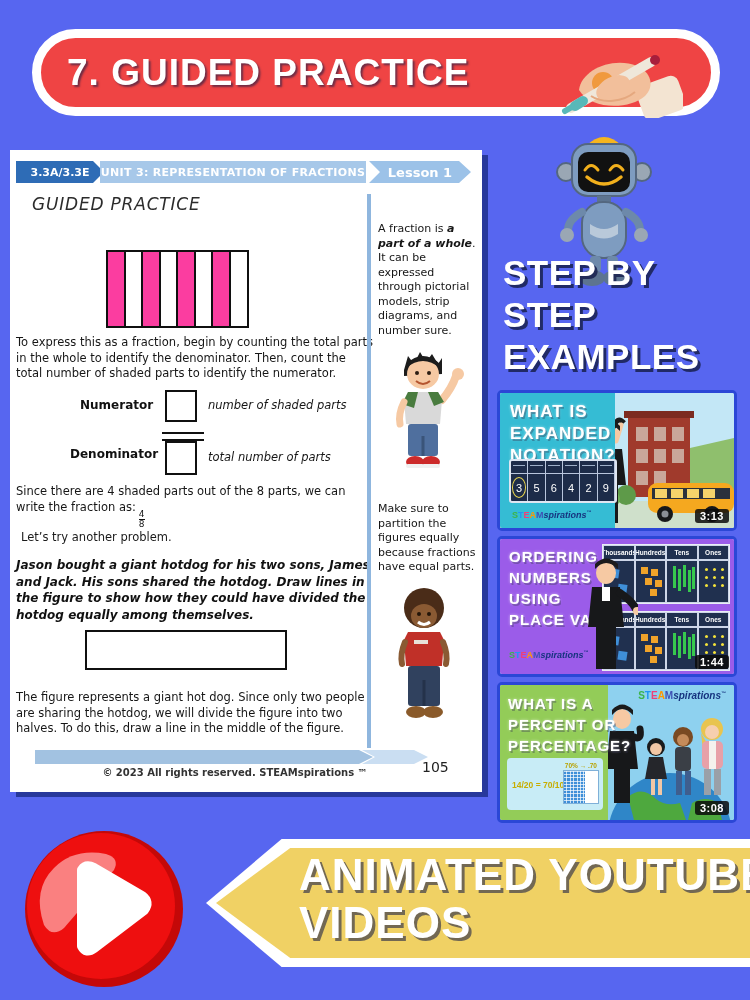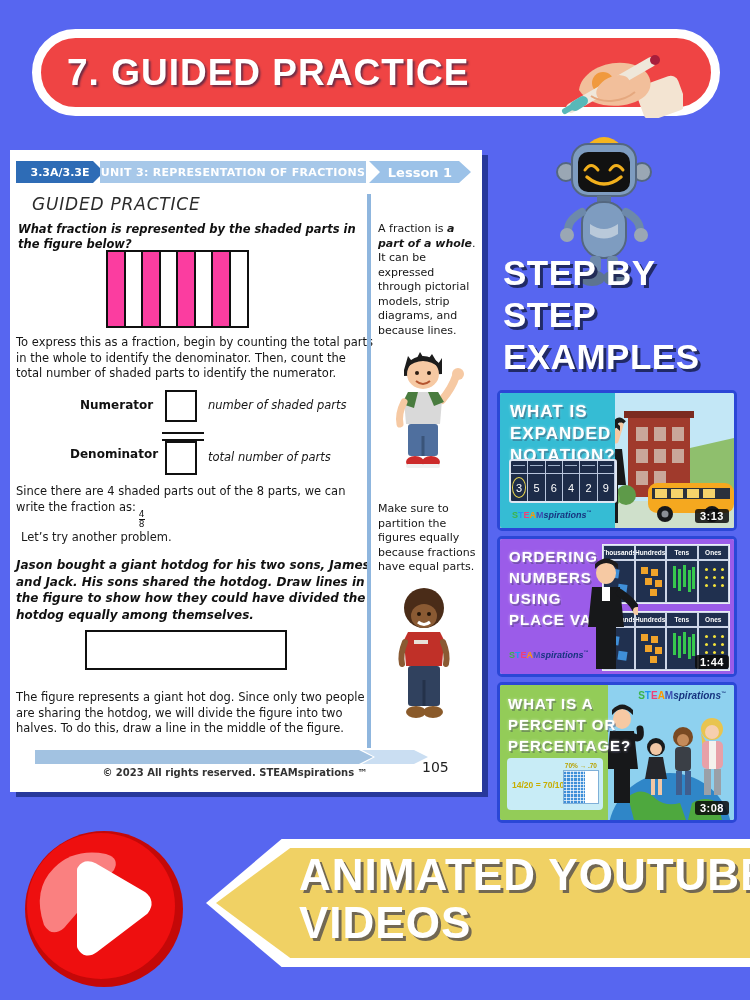--- a/index.html
+++ b/index.html
@@ -162,21 +162,20 @@
   </div>
 
   <div class="worksheet">
     <div class="ws-abs ws-tabbar">
       <div class="ws-tab1">3.3A/3.3E</div>
       <div class="ws-tab2">UNIT 3: REPRESENTATION OF FRACTIONS</div>
       <div class="ws-tab3">Lesson 1</div>
     </div>
 
     <div class="ws-abs ws-title">GUIDED PRACTICE</div>
-    <div class="ws-abs ws-q ws-q1">What fraction is represented by the shaded parts in the figure below?</div>
 
     <div class="ws-abs strip">
         <div class="strip-cell" style="background: rgb(251, 61, 160);"></div>
         <div class="strip-cell"></div>
         <div class="strip-cell" style="background: rgb(251, 61, 160);"></div>
         <div class="strip-cell"></div>
         <div class="strip-cell" style="background: rgb(251, 61, 160);"></div>
         <div class="strip-cell"></div>
         <div class="strip-cell" style="background: rgb(251, 61, 160);"></div>
         <div class="strip-cell"></div>
@@ -207,21 +206,21 @@
     <div class="ws-abs ws-p ws-p4">The figure represents a giant hot dog. Since only two people are sharing the hotdog, we will divide the figure into two halves. To do this, draw a line in the middle of the figure.</div>
 
     <div class="ws-abs ws-footbar1"></div>
     <div class="ws-abs ws-footbar2"></div>
     <div class="ws-abs ws-copy">© 2023 All rights reserved. STEAMspirations ™</div>
     <div class="ws-abs ws-pageno">105</div>
 
     <div class="ws-abs ws-sep"></div>
 
     <div class="ws-abs ws-note ws-note1">
-      <span>A fraction is </span><span class="b-i">a part of a whole</span><span>. It can be expressed through pictorial models, strip diagrams, and because lines.</span>
+      <span>A fraction is </span><span class="b-i">a part of a whole</span><span>. It can be expressed through pictorial models, strip diagrams, and number sure.</span>
     </div>
 
     <div class="ws-abs boy1">
       <svg width="82" height="136" viewBox="0 0 82 136">
         <path d="M60,56 Q70,44 74,32" stroke="#f6c9a3" stroke-width="8" fill="none" stroke-linecap="round"></path>
         <circle cx="76" cy="30" r="6" fill="#f6c9a3"></circle>
         <path d="M22,26 L26,12 L32,20 L38,8 L44,18 L50,10 L56,20 L60,14 L60,30 L22,32 Z" fill="#1c1c1c"></path>
         <ellipse cx="41" cy="30" rx="16" ry="15" fill="#f6c9a3"></ellipse>
         <path d="M24,24 Q41,10 58,24 L58,20 Q41,4 24,20 Z" fill="#1c1c1c"></path>
         <circle cx="35" cy="29" r="2" fill="#2b1d12"></circle>

